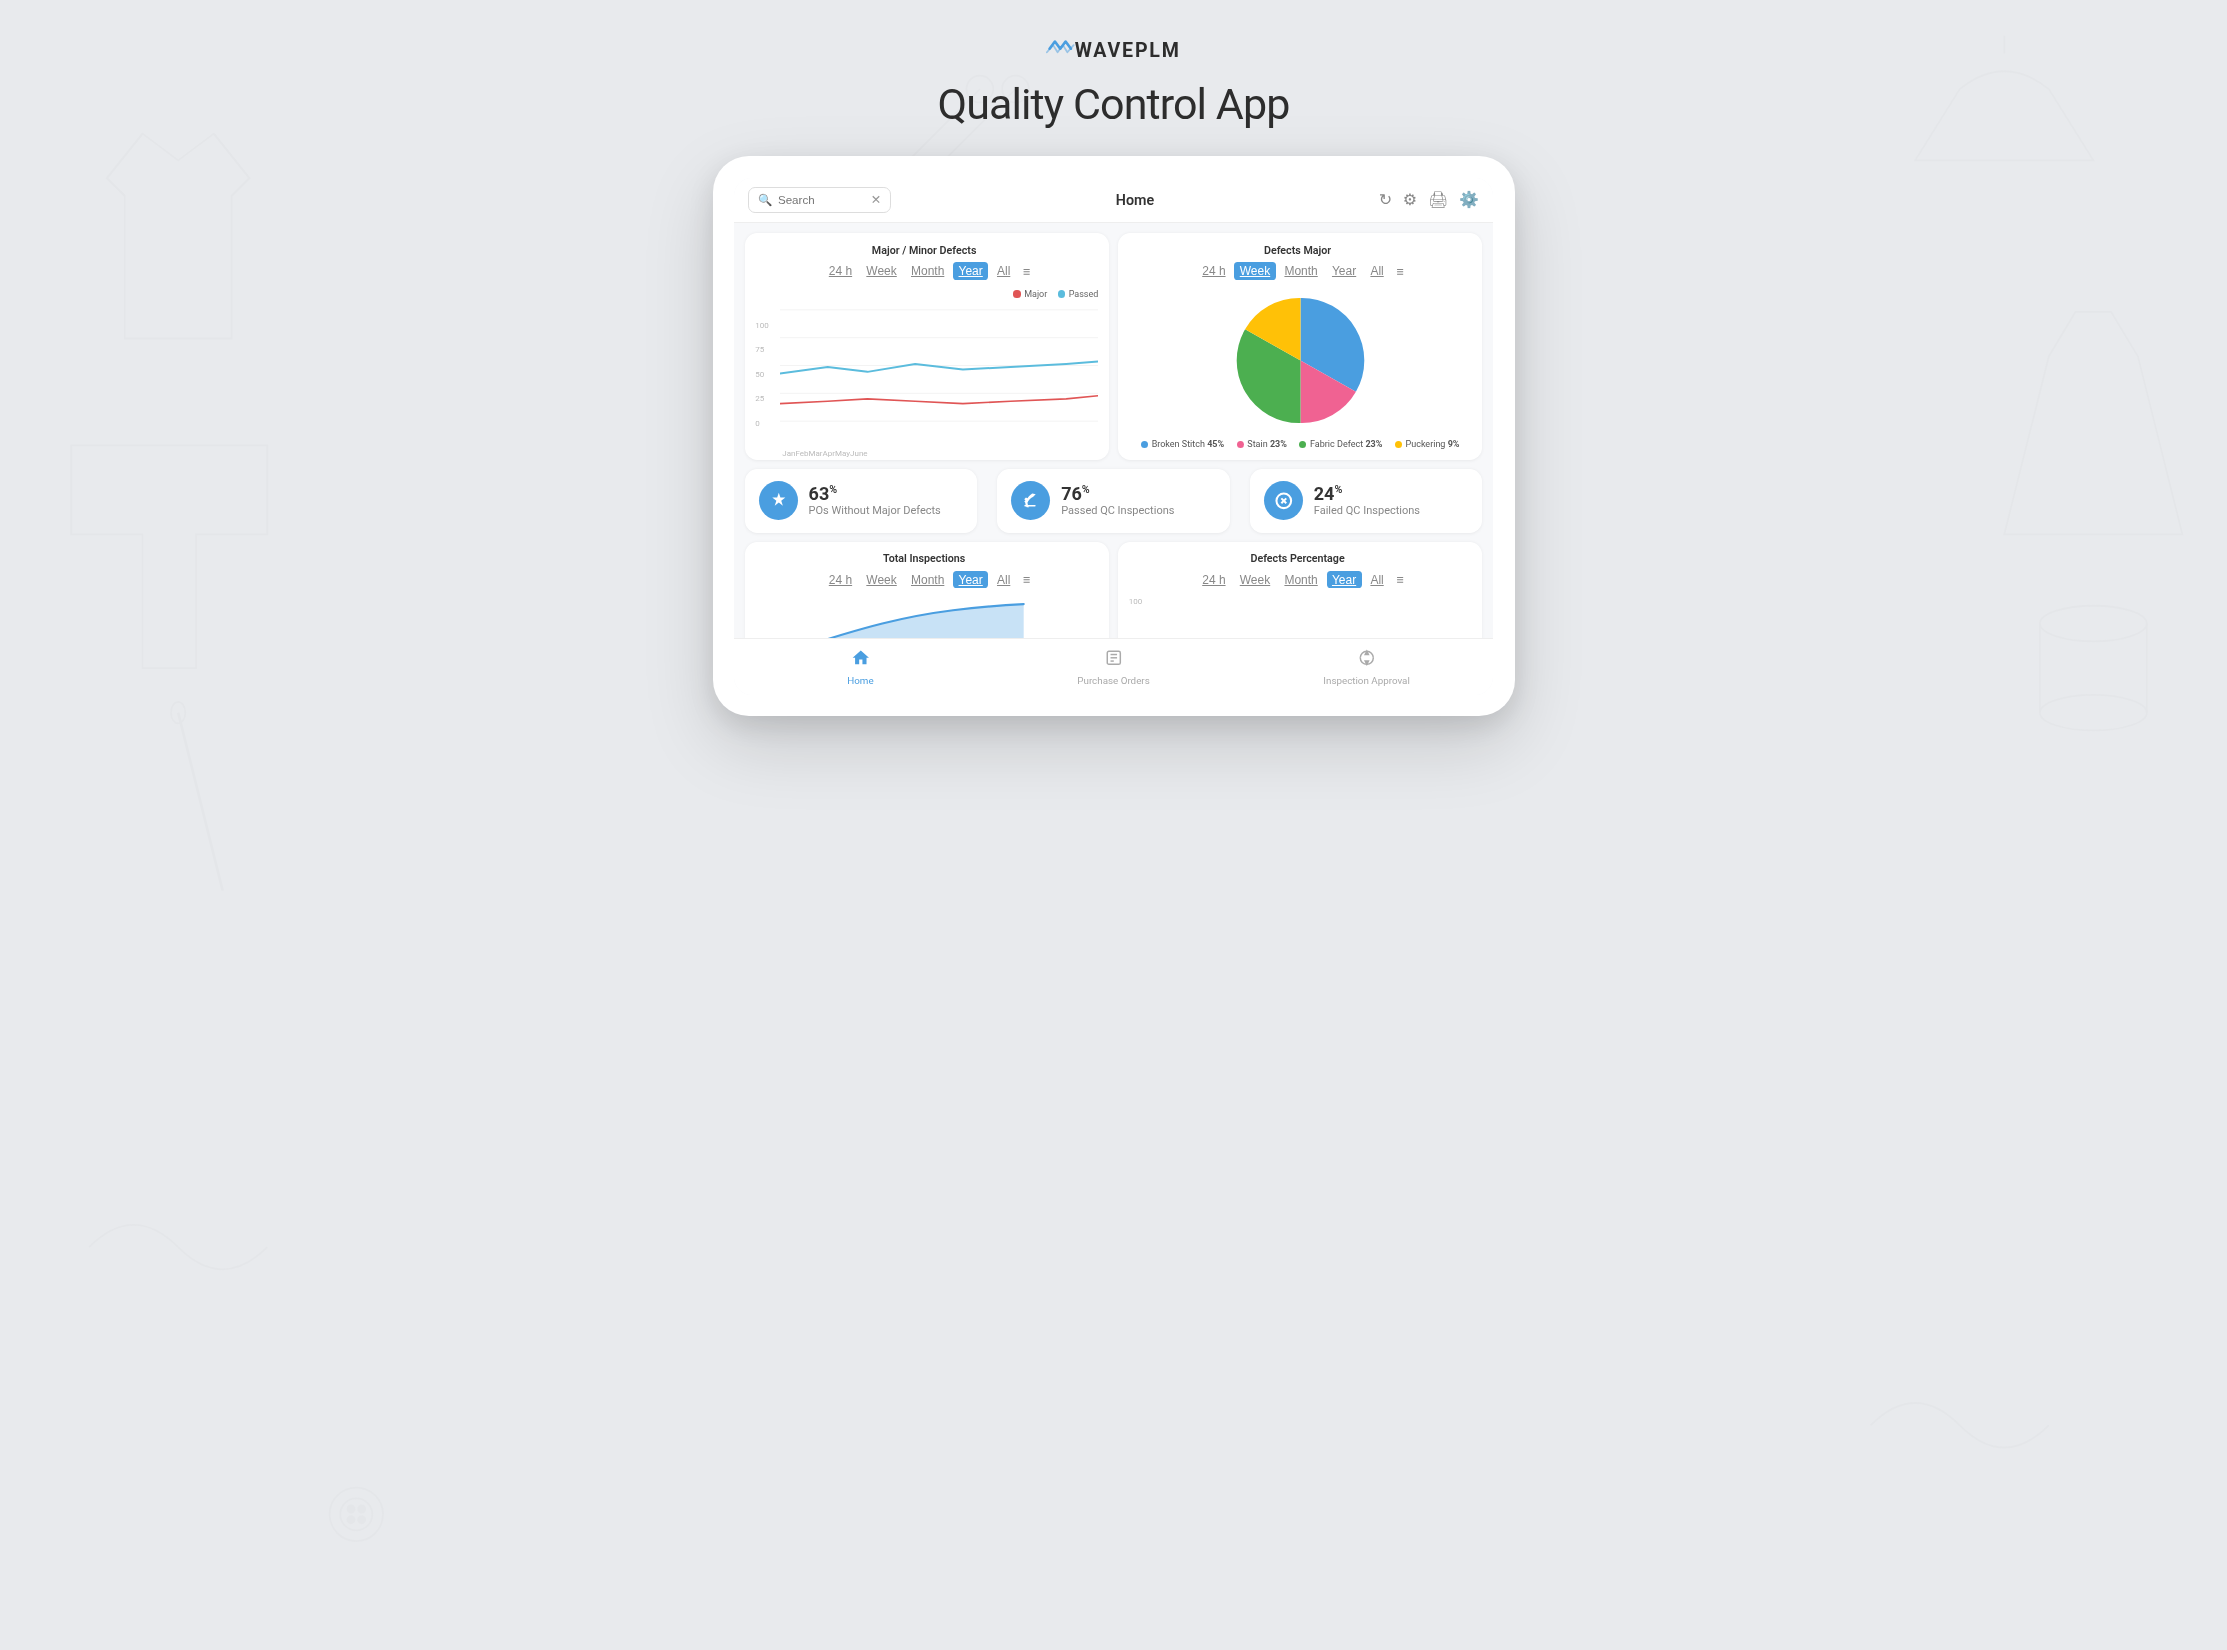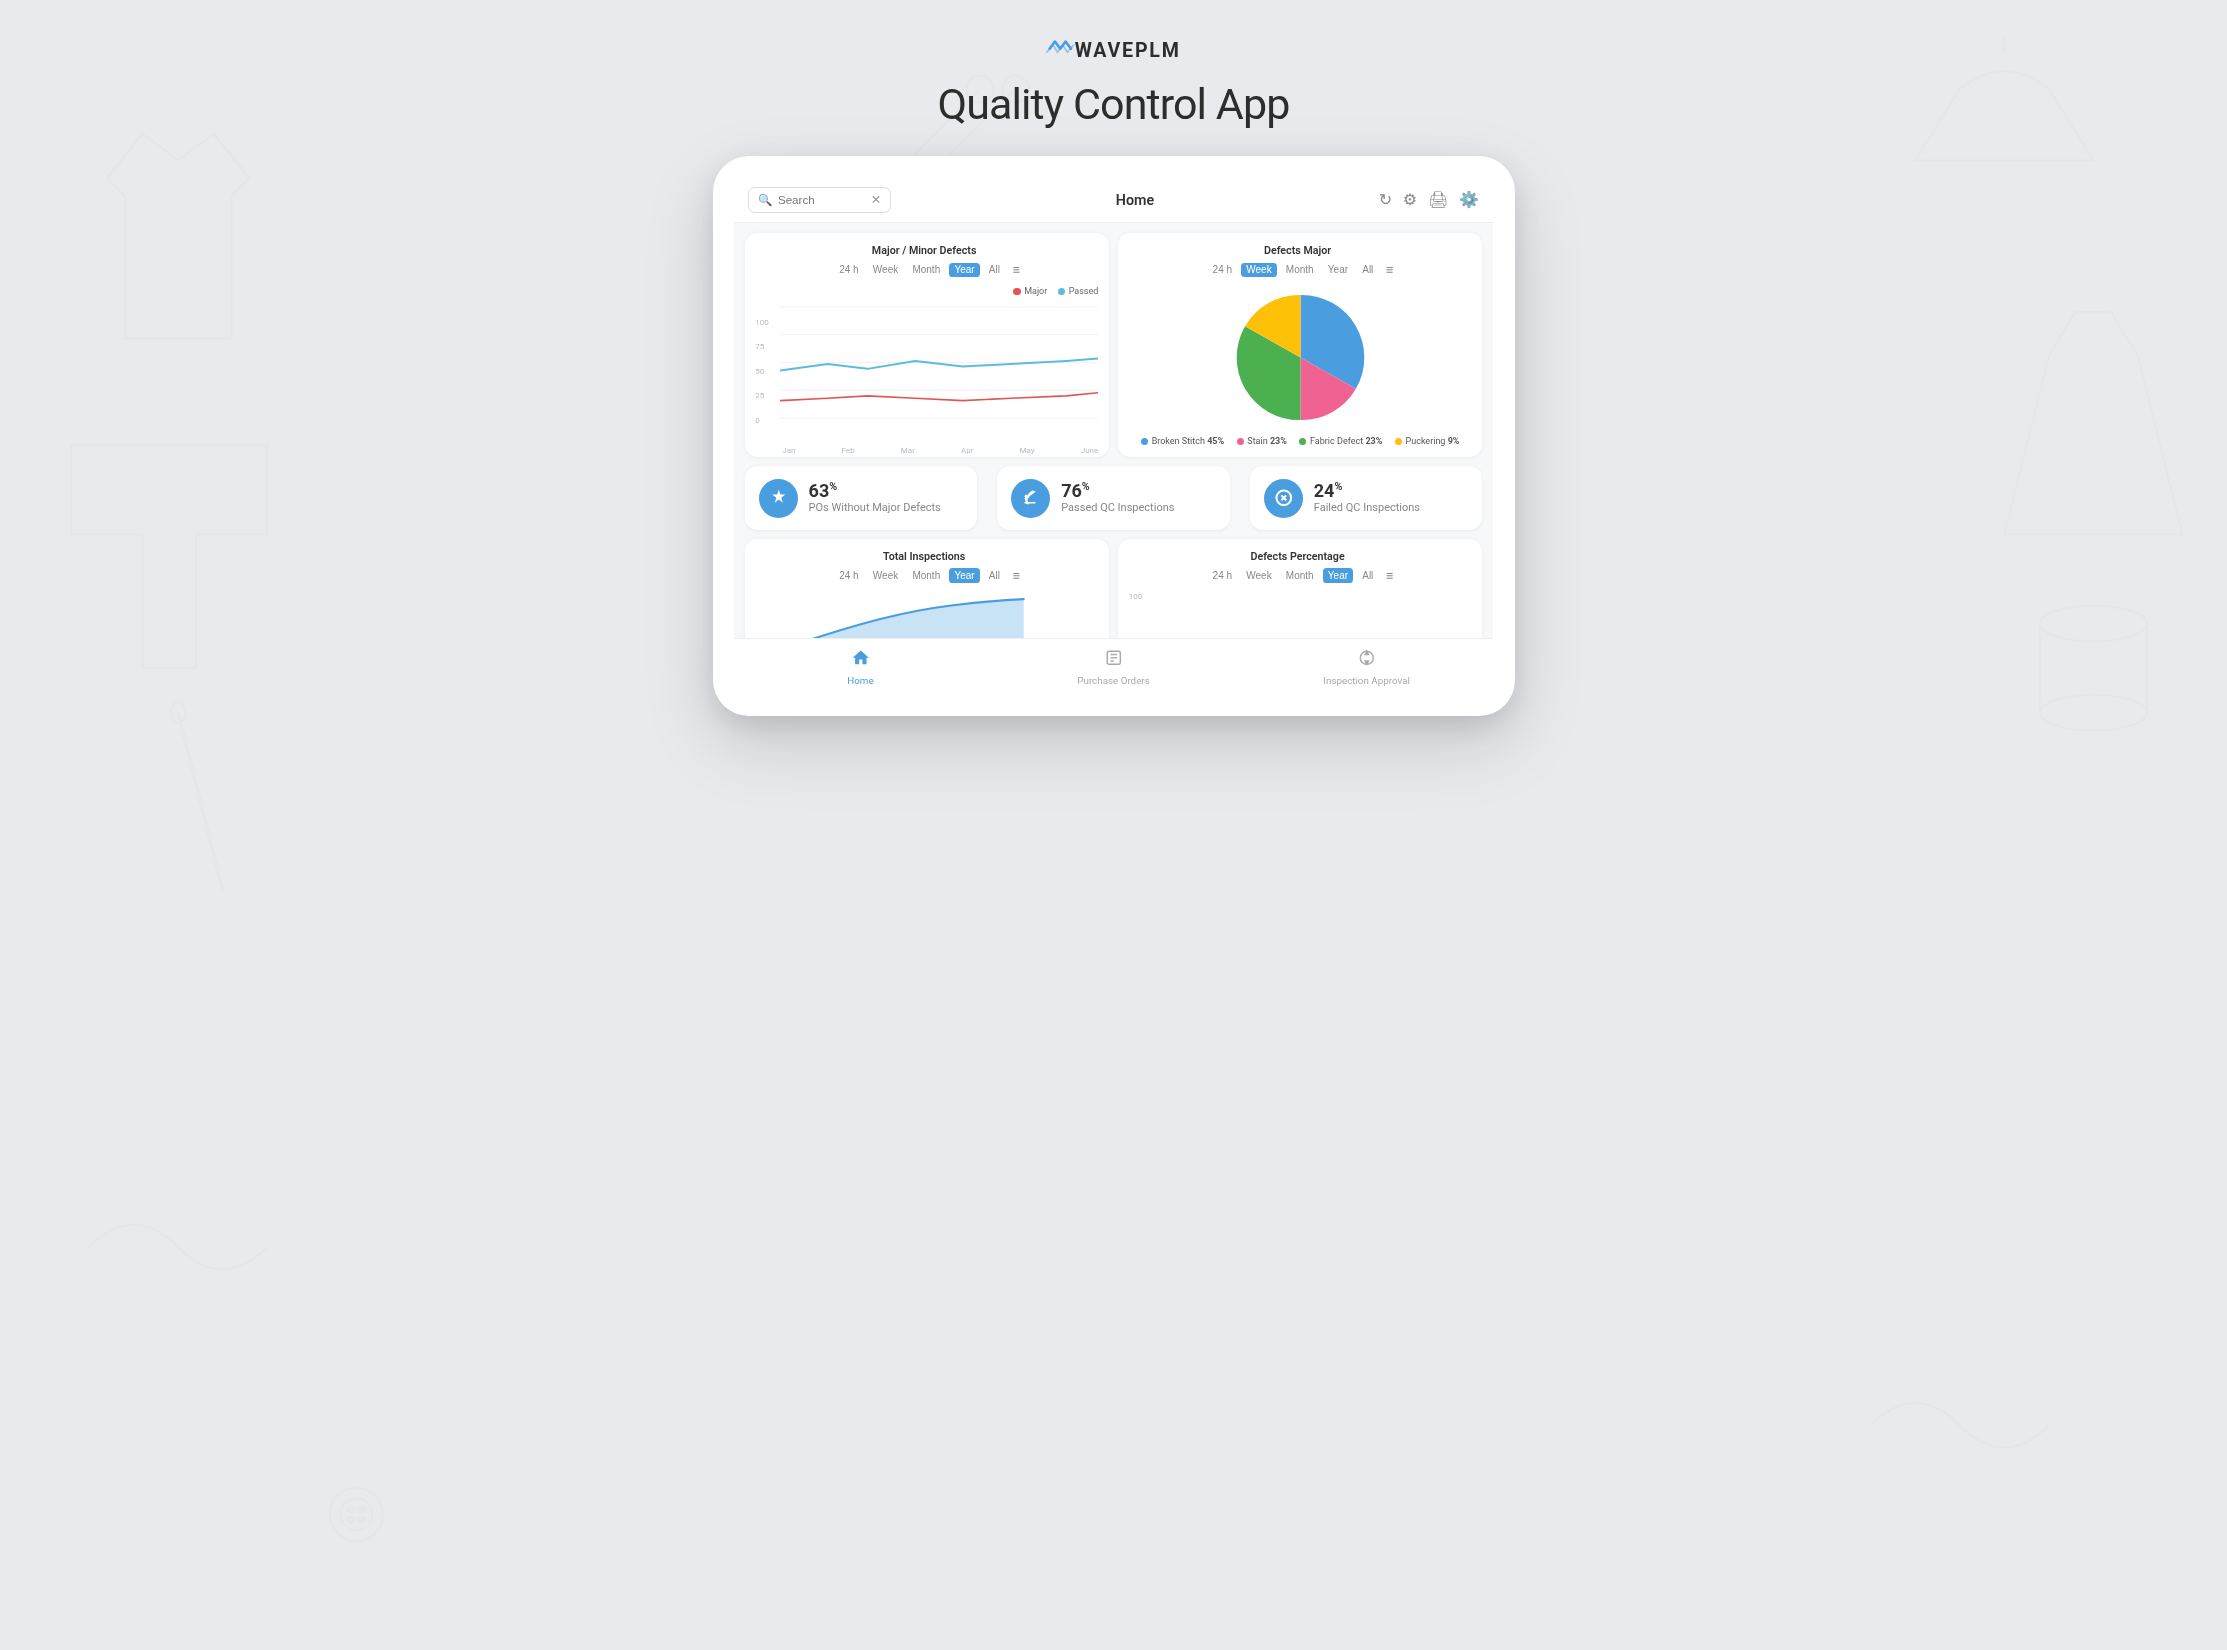--- a/index.html
+++ b/index.html
@@ -176,27 +176,28 @@
       margin-right: 5.3px;
     }
 
     .time-filters {
       display: flex;
       gap: 3.6px;
       align-items: center;
     }
 
     .time-btn {
-      font-size: 10px;
+      font-size: 12px;
       padding: 1.8px 5.3px;
       border-radius: 3.6px;
       cursor: pointer;
       color: #888;
       background: transparent;
       border: none;
+      text-decoration: underline;
     }
 
     .time-btn.active {
       background: #4A9EE0;
       color: #fff;
       border-radius: 3.6px;
     }
 
     .filter-icon {
       color: #888;
@@ -375,21 +376,20 @@
       font-size: 8px;
       color: #bbb;
     }
 
     .x-labels {
       position: absolute;
       bottom: 0;
       left: 27px;
       right: 0;
       display: flex;
-      justify-content: space-between;
     }
 
     .x-label {
       font-size: 8px;
       color: #bbb;
     }
 
     .mini-chart-area {
       height: 53px;
       position: relative;

